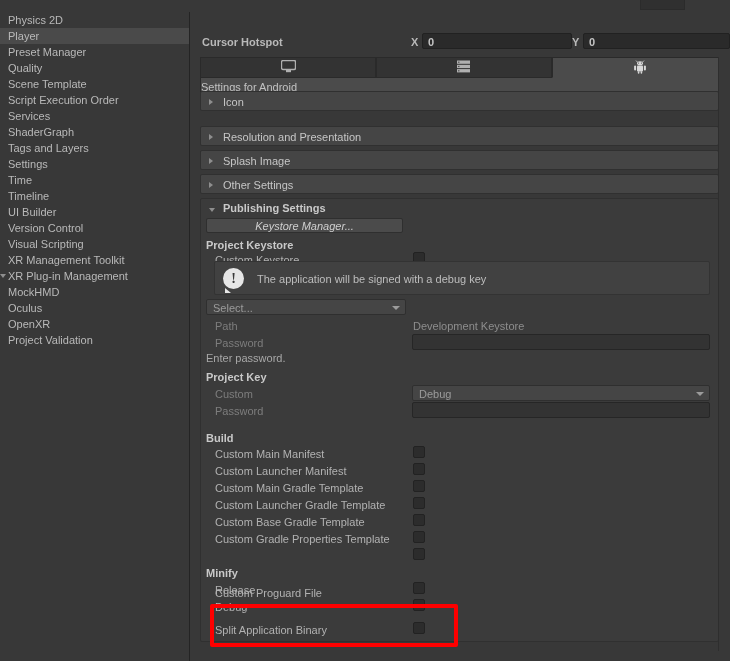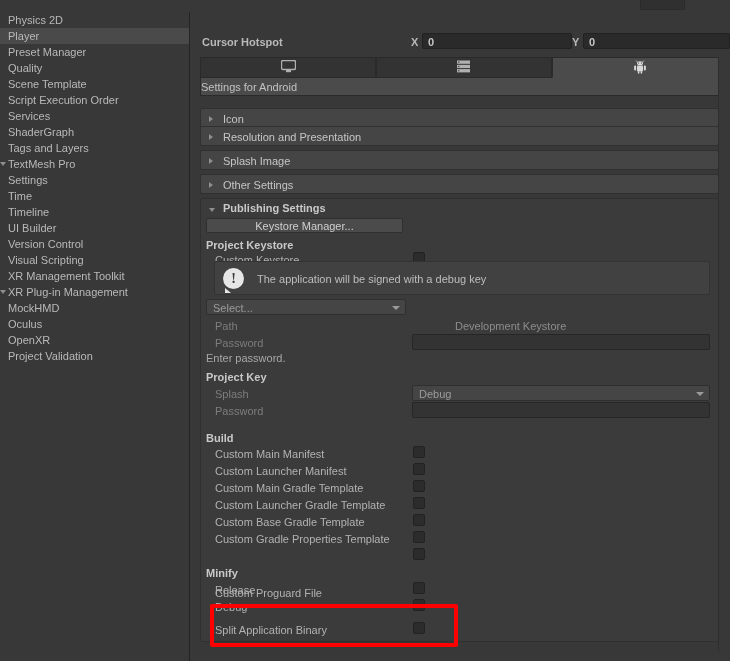--- a/index.html
+++ b/index.html
@@ -147,20 +147,21 @@
   #keystore-btn {
     position: absolute; left: 5px; top: 19px;
     width: 197px; height: 15px; line-height: 15px;
     text-align: center;
     background: #4b4b4b;
     border: 1px solid #2f2f2f;
     border-radius: 2px;
     color: #cfcfcf;
     background-image: radial-gradient(#525252 0.5px, transparent 0.6px);
     background-size: 4px 4px;
+    font-style: italic;
   }
   .grp-head {
     position: absolute; left: 5px;
     font-weight: bold; color: #c9c9c9;
   }
   .prop-lbl { position: absolute; left: 14px; color: #b2b2b2; }
   .prop-lbl.dim { color: #7d7d7d; }
   .hint { position: absolute; left: 5px; color: #a8a8a8; }
   .chk {
     position: absolute;
@@ -219,21 +220,21 @@
     border-left: 4px solid transparent;
     border-right: 4px solid transparent;
     border-top: 4px solid #9b9b9b;
   }
   .txtfield {
     position: absolute; height: 16px; line-height: 16px;
     background: #333333;
     border: 1px solid #262626;
     border-radius: 2px;
   }
-  .static-val { position: absolute; color: #8d8d8d; margin-left: 42px; }
+  .static-val { position: absolute; color: #8d8d8d; }
 
   
   #vscroll {
     position: absolute; right: 1px; top: 57px;
     width: 11px; height: 598px;
     background: #383838;
     border-left: 1px solid #2e2e2e;
   }
   #pane-bottom {
     position: absolute; left: 0; bottom: 0; width: 540px; height: 10px;
@@ -257,21 +258,20 @@
   <div id="sidebar">
       <div class="side-row"><span class="side-label">Physics 2D</span></div>
       <div class="side-row selected"><span class="side-label">Player</span></div>
       <div class="side-row"><span class="side-label">Preset Manager</span></div>
       <div class="side-row"><span class="side-label">Quality</span></div>
       <div class="side-row"><span class="side-label">Scene Template</span></div>
       <div class="side-row"><span class="side-label">Script Execution Order</span></div>
       <div class="side-row"><span class="side-label">Services</span></div>
       <div class="side-row"><span class="side-label">ShaderGraph</span></div>
       <div class="side-row"><span class="side-label">Tags and Layers</span></div>
-      <div class="side-row"><span class="tri open"></span><span class="side-label">TextMesh Pro</span></div>
       <div class="side-row indent1"><span class="side-label">Settings</span></div>
       <div class="side-row"><span class="side-label">Time</span></div>
       <div class="side-row"><span class="side-label">Timeline</span></div>
       <div class="side-row"><span class="side-label">UI Builder</span></div>
       <div class="side-row"><span class="side-label">Version Control</span></div>
       <div class="side-row"><span class="side-label">Visual Scripting</span></div>
       <div class="side-row"><span class="side-label">XR Management Toolkit</span></div>
       <div class="side-row"><span class="tri open"></span><span class="side-label">XR Plug-in Management</span></div>
       <div class="side-row indent1"><span class="side-label">MockHMD</span></div>
       <div class="side-row indent1"><span class="side-label">Oculus</span></div>
@@ -328,21 +328,21 @@
             <line x1="11" y1="0.6" x2="9.6" y2="2" stroke="#d8d8d8" stroke-width="0.8"></line>
             <circle cx="5.6" cy="3.1" r="0.55" fill="#4b4b4b"></circle>
             <circle cx="8.4" cy="3.1" r="0.55" fill="#4b4b4b"></circle>
           </svg>
         </span>
       </div>
     </div>
 
     <div id="settings-for">Settings for Android</div>
 
-    <div class="foldout" style="top:91px;margin-top:17px;">
+    <div class="foldout" style="top:91px;">
       <span class="tri"></span>
       <span>Icon</span>
     </div>
     <div class="foldout" style="top:126px;">
       <span class="tri"></span>
       <span>Resolution and Presentation</span>
     </div>
     <div class="foldout" style="top:150px;">
       <span class="tri"></span>
       <span>Splash Image</span>
@@ -375,21 +375,21 @@
       </div>
 
       <div class="prop-lbl dim" style="top:121px;">Path</div>
       <div class="static-val" style="left:212px; top:121px;">Development Keystore</div>
 
       <div class="prop-lbl dim" style="top:138px;">Password</div>
       <div class="txtfield" style="left:211px; top:135px; width:298px;"></div>
       <div class="hint" style="top:153px;">Enter password.</div>
 
       <div class="grp-head" style="top:172px;">Project Key</div>
-      <div class="prop-lbl dim" style="top:189px;">Splash</div>
+      <div class="prop-lbl dim" style="top:189px;">Custom</div>
       <div class="dropdown" style="left:211px; top:186px; width:298px;">
         <span>Debug</span>
         <span class="dd-arrow"></span>
       </div>
       <div class="prop-lbl dim" style="top:206px;">Password</div>
       <div class="txtfield" style="left:211px; top:203px; width:298px;"></div>
 
       <div class="grp-head" style="top:233px;">Build</div>
 
       <div class="prop-lbl" style="top:249px;">Custom Main Manifest</div>

